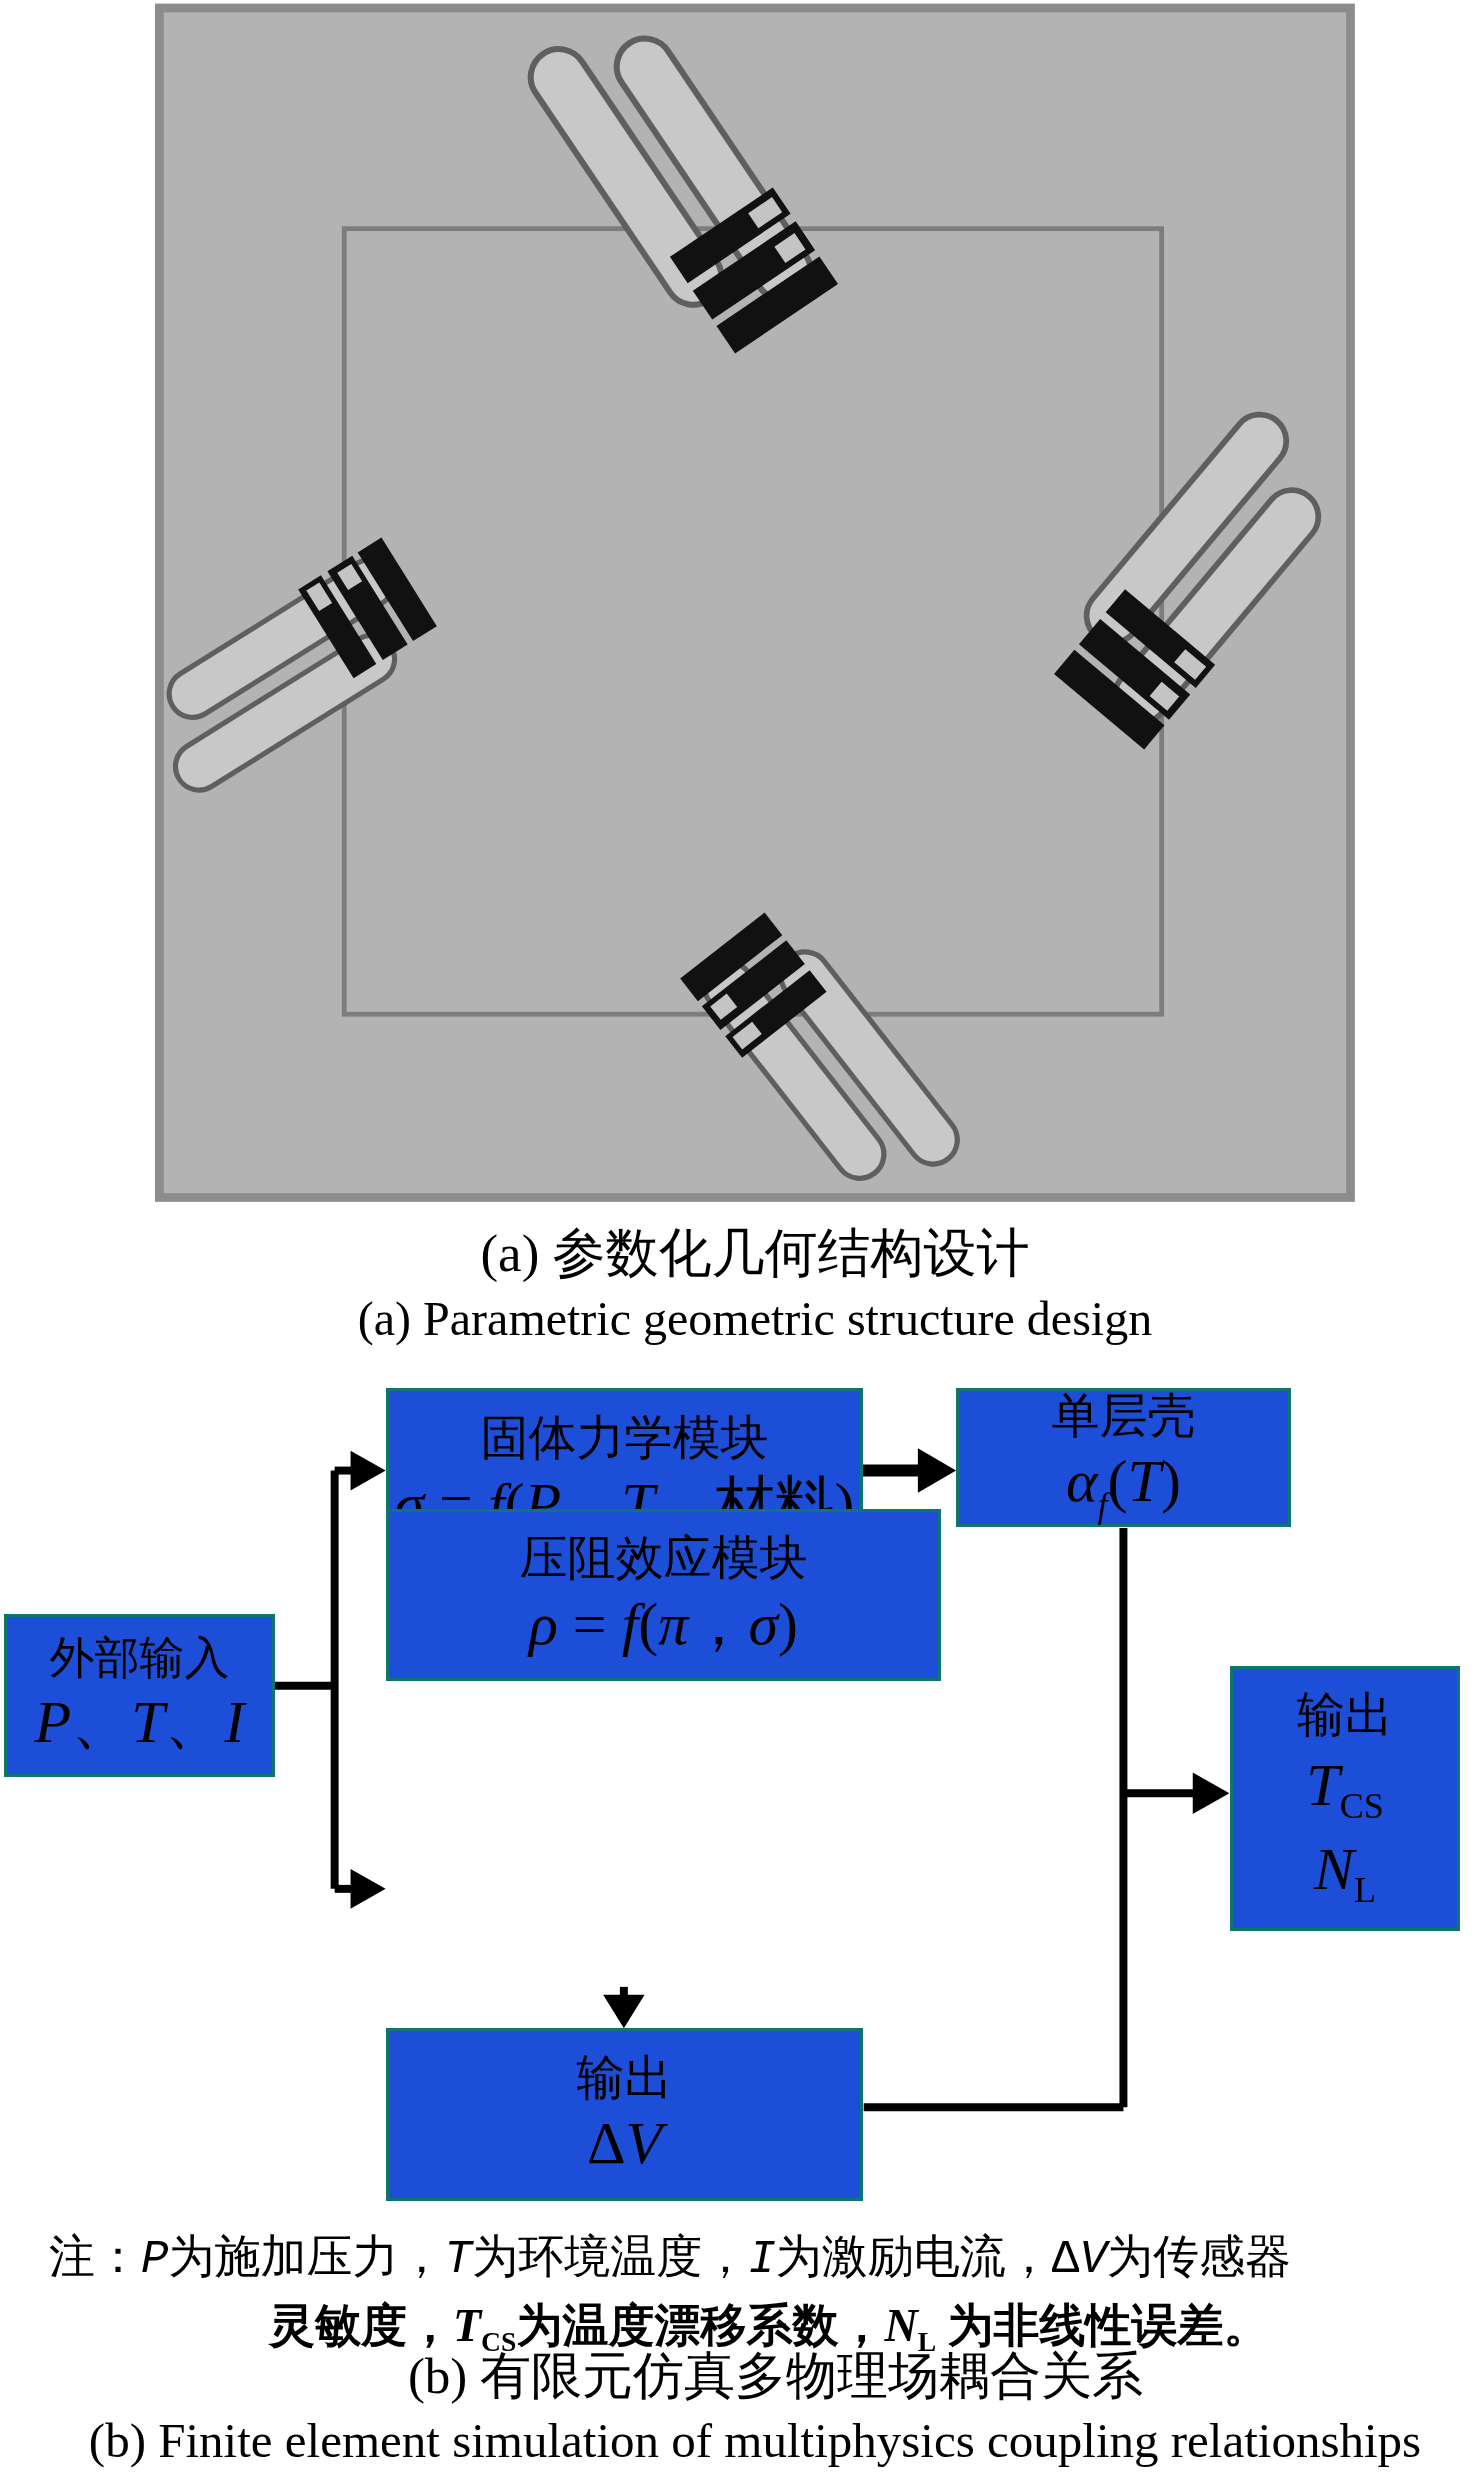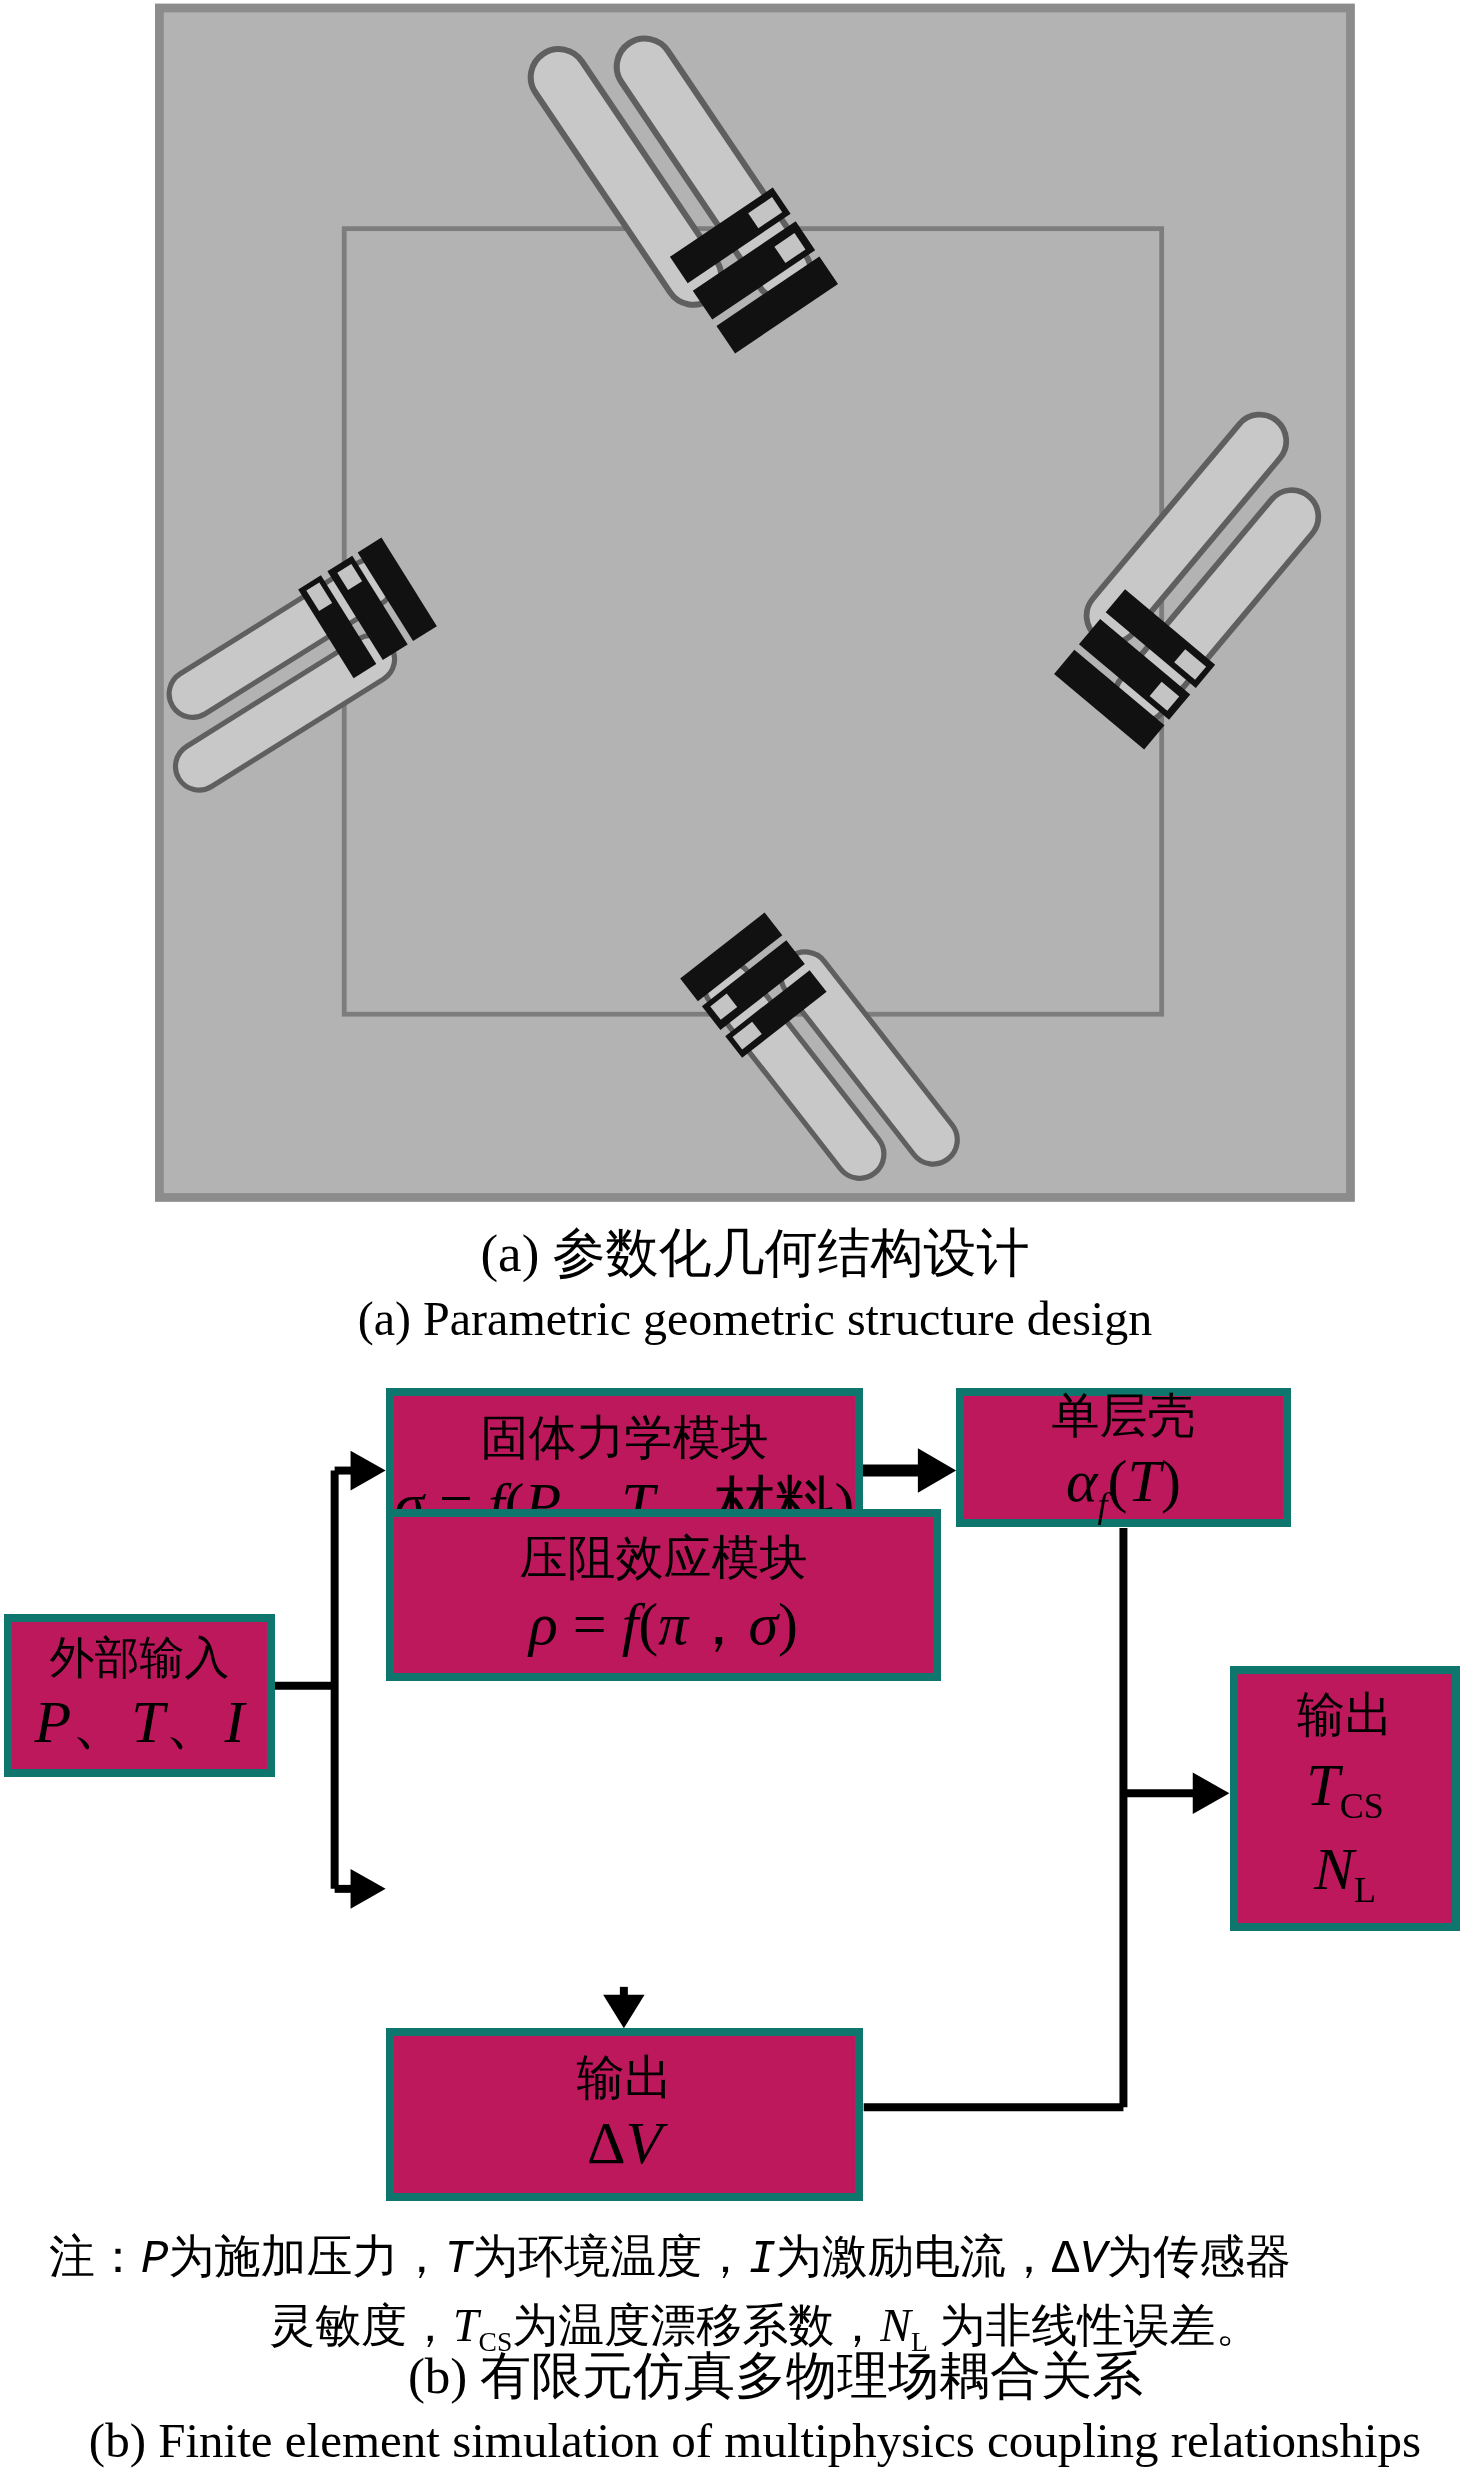--- a/index.html
+++ b/index.html
@@ -14,36 +14,36 @@
   svg.layer{position:absolute;left:0;top:0;}
   
   .cap{position:absolute;left:0;width:100%;text-align:center;white-space:nowrap;padding-left:16px;}
   .cap-a-cn{top:1218px;font-size:53px;}
   .cap-a-en{top:1291px;font-size:48px;}
   .cap-b-cn{top:2342px;left:40px;width:1439px;font-size:51px;}
   .cap-b-en{top:2412px;font-size:49px;}
   
   .fbox{
     position:absolute;box-sizing:border-box;
-    border:8px solid #0f766e;background:#be185d;
+    border:3px solid #0f766e;background:#1d4ed8;
     display:flex;flex-direction:column;justify-content:center;align-items:center;
     font-size:48px;line-height:1.22;text-align:center;white-space:nowrap;
   }
   .fbox .formula{font-size:60px;}
   #box-solid  {left:386px; top:1388px; width:477px; height:174px;}
   #box-shell  {left:956px;top:1388px; width:335px; height:139px;}
   #box-input  {left:4px;   top:1614px; width:271px; height:163px; font-size:45px;}
   #box-piezo  {left:386px; top:1509px; width:555px; height:172px;}
   #box-current{left:386px; top:1811px; width:477px; height:178px;}
   #box-outv   {left:386px; top:2028px; width:477px; height:173px;}
   #box-out    {left:1230px;top:1666px; width:230px; height:265px; line-height:1.3;}
   
   .note-line{position:absolute;font-size:46px;white-space:nowrap;}
   #note-line1{left:49px; top:2226px;font-family:Liberation Mono, monospace;}
-  #note-line2{left:269px;top:2295px;}
+  #note-line2{left:269px;top:2295px;font-weight:bold;}
   
   .seg-r{font-style:normal;}
   .seg-i{font-style:italic;}
   .seg-sub{font-size:0.6em;font-style:normal;vertical-align:-0.35em;letter-spacing:0;}
   .seg-isub{font-size:0.6em;font-style:italic;vertical-align:-0.45em;}
 </style>
 </head>
 <body>
 
 <div class="page">

